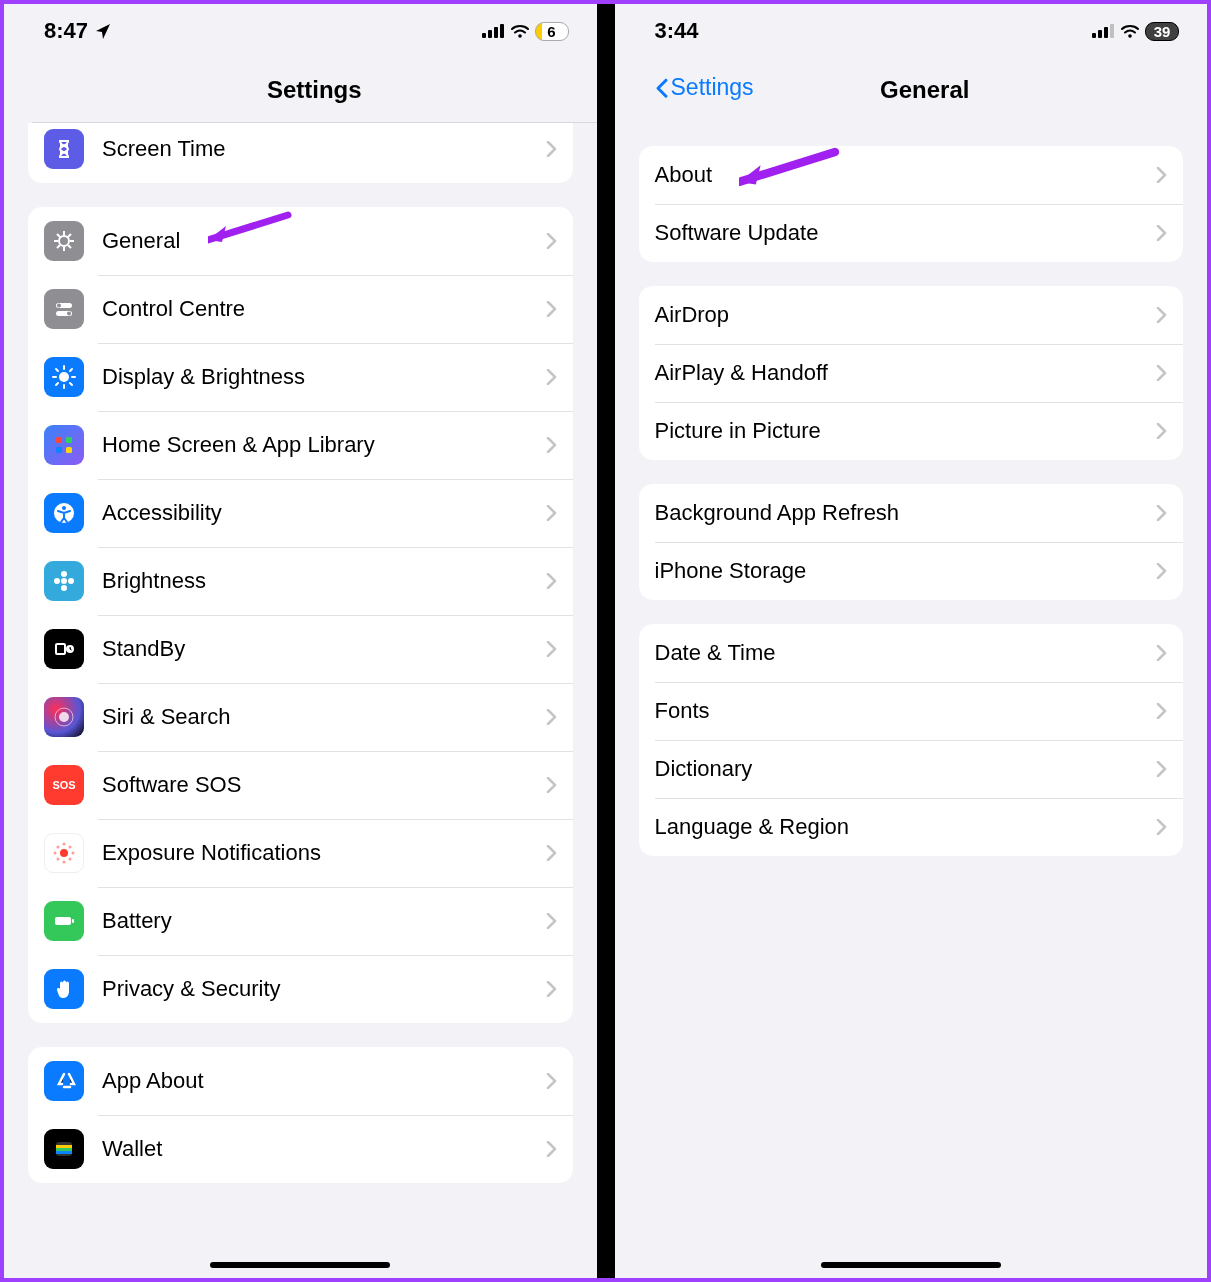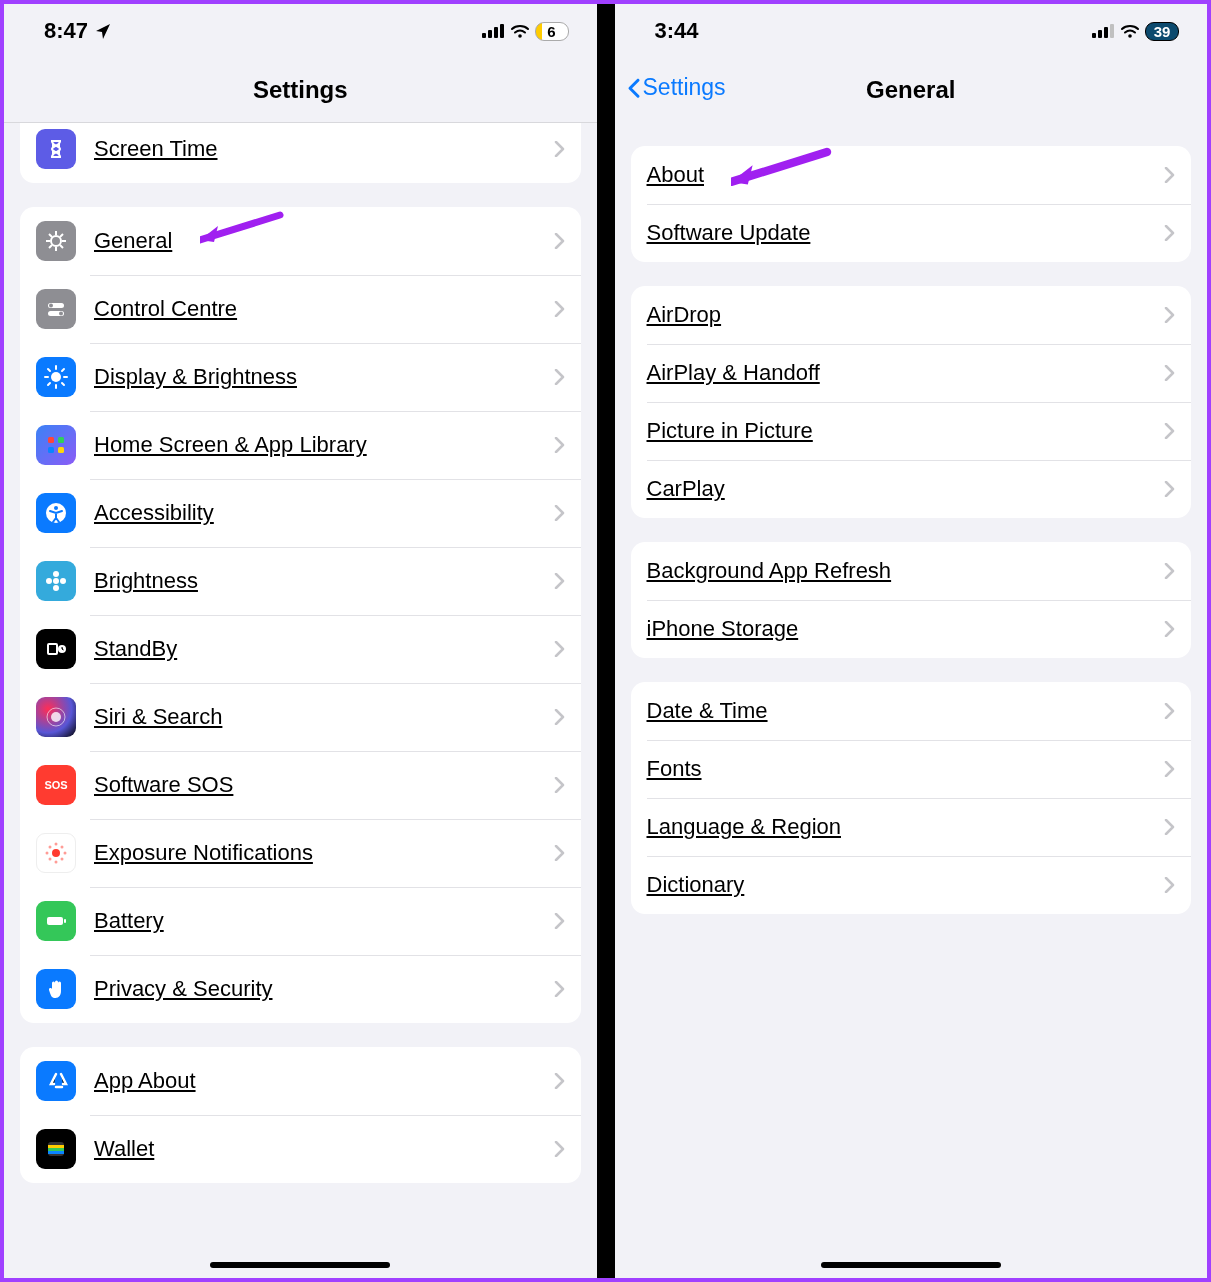--- a/index.html
+++ b/index.html
@@ -28,34 +28,35 @@
   .status-left { display: flex; align-items: center; gap: 6px; }
   .status-right { display: flex; align-items: center; gap: 6px; }
   .loc-icon svg { display:block; }
   .batt-pill {
     border: 1.5px solid #000; border-radius: 9px; padding: 1px 6px;
     font-size: 15px; font-weight: 700; line-height: 1;
     display:inline-flex; align-items:center; justify-content:center;
     min-width: 34px;
   }
   .batt-pill.low { border-color: #aaa; color:#000; position:relative; background:linear-gradient(to right, #ffcc00 0%, #ffcc00 20%, #fff 20%, #fff 100%); }
-  .batt-pill.full { background:#0c4a6e; color:#fff; }
+  .batt-pill.full { background:#404040; color:#fff; }
   
   .nav-header {
     display:flex; align-items:flex-end; justify-content:center;
     position: relative;
     padding: 28px 4px 18px;
+    margin-left: 28px;
   }
   .nav-title { font-size: 24px; font-weight: 700; color:#000; }
   .nav-back {
     position:absolute; left: 12px; top: 50%; transform: translateY(-40%);
     display:flex; align-items:center; color:#0a7aff; font-size: 23px;
   }
   .nav-back svg { margin-right: 2px; }
-  .scroll { flex:1; overflow:hidden; padding: 0 16px; text-decoration: underline; }
+  .scroll { flex:1; overflow:hidden; padding: 0 24px; }
   .phone-left .nav-header { border-bottom: 1px solid #d8d8dc; background:#f2f2f7; }
   .group {
     background:#fff; border-radius: 14px; margin-top: 24px;
     overflow:hidden;
   }
   .group.first-partial { border-top-left-radius:0; border-top-right-radius:0; margin-top:-8px;}
   .row {
     display:flex; align-items:center;
     padding: 14px 16px;
     min-height: 58px;
@@ -531,28 +532,20 @@
           </div>
         </div>
         <div class="row">
           <div class="label">Picture in Picture</div>
           <div class="chev">
             <svg width="11" height="16">
               <use href="#chev-right"></use>
             </svg>
           </div>
         </div>
-        <div class="row">
-          <div class="label">CarPlay</div>
-          <div class="chev">
-            <svg width="11" height="16">
-              <use href="#chev-right"></use>
-            </svg>
-          </div>
-        </div>
       </div>
       <div class="group">
         <div class="row">
           <div class="label">Background App Refresh</div>
           <div class="chev">
             <svg width="11" height="16">
               <use href="#chev-right"></use>
             </svg>
           </div>
         </div>
@@ -576,29 +569,29 @@
         </div>
         <div class="row">
           <div class="label">Fonts</div>
           <div class="chev">
             <svg width="11" height="16">
               <use href="#chev-right"></use>
             </svg>
           </div>
         </div>
         <div class="row">
+          <div class="label">Dictionary</div>
+          <div class="chev">
+            <svg width="11" height="16">
+              <use href="#chev-right"></use>
+            </svg>
+          </div>
+        </div>
+        <div class="row">
           <div class="label">Language &amp; Region</div>
-          <div class="chev">
-            <svg width="11" height="16">
-              <use href="#chev-right"></use>
-            </svg>
-          </div>
-        </div>
-        <div class="row">
-          <div class="label">Dictionary</div>
           <div class="chev">
             <svg width="11" height="16">
               <use href="#chev-right"></use>
             </svg>
           </div>
         </div>
       </div>
     </div>
   <div class="home-indicator"></div>
 </div>

